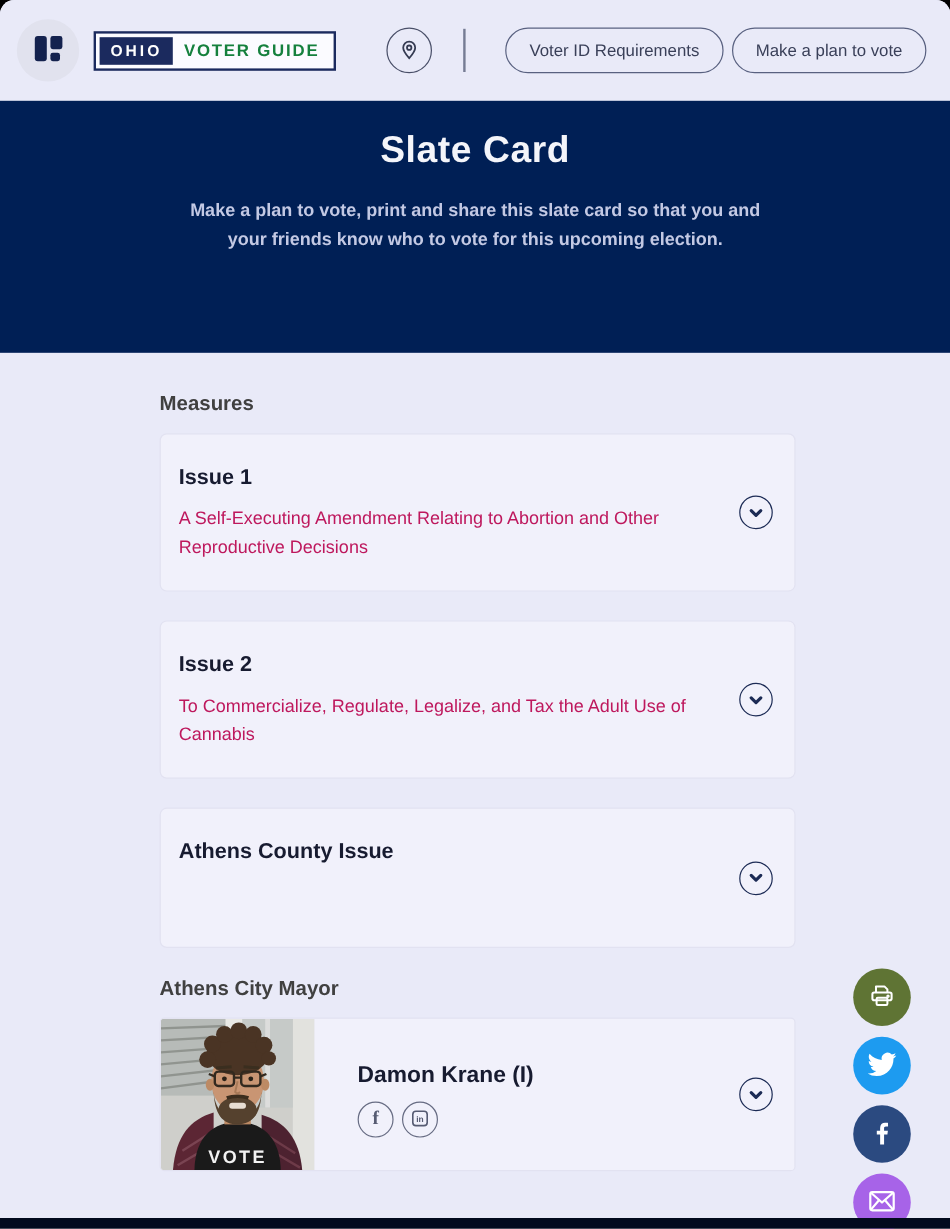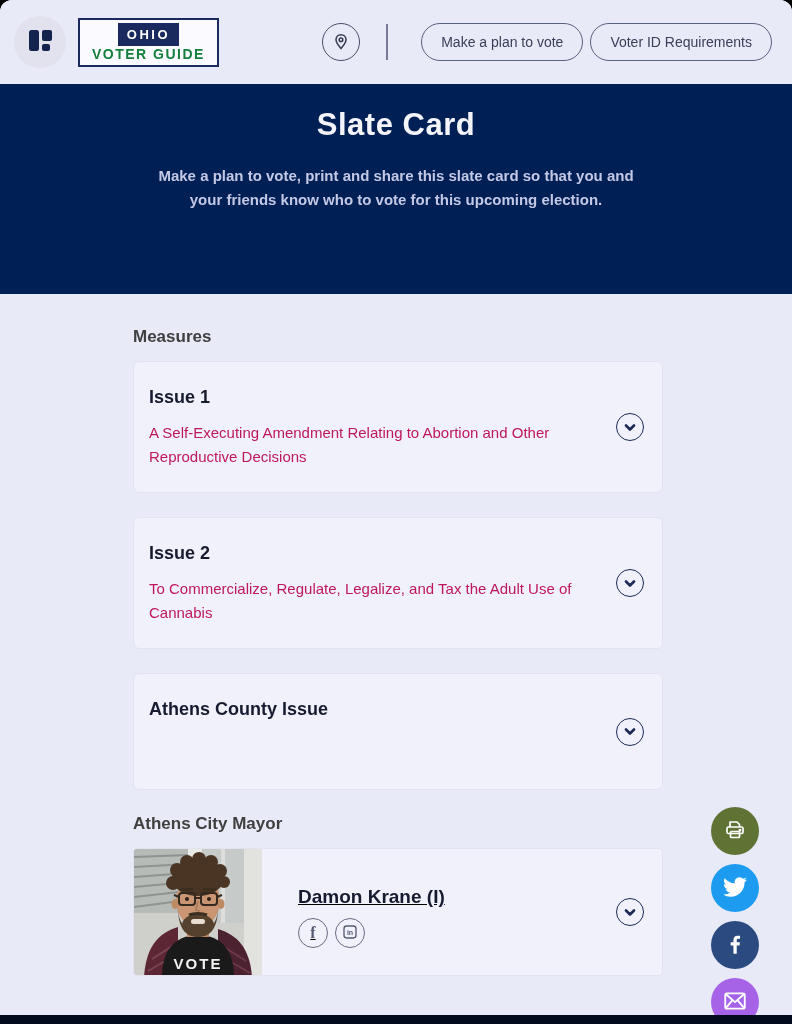--- a/index.html
+++ b/index.html
@@ -8,21 +8,21 @@
   .page {
     position:relative; width:792px; height:1024px; margin:0 auto;
     background:#e9eaf8; border-radius:12px 12px 0 0; overflow:hidden;
   }
 
   
   .header { height:84px; display:flex; align-items:center; padding:0 20px 0 14px; background:#e9eaf8; }
   .apps-btn { width:52px; height:52px; border-radius:50%; background:#e1e2ee; border:none;
     display:flex; align-items:center; justify-content:center; cursor:pointer; flex:none; }
   .logo { margin-left:12px; display:inline-flex; align-items:center; border:2px solid #1b2a5e;
-    background:#fbfbff; padding:3px; cursor:pointer;flex-direction:column; }
+    background:#fbfbff; padding:3px; cursor:pointer; }
   .logo-ohio { background:#1b2a5e; color:#fff; font-weight:bold; letter-spacing:2.5px;
     padding:4px 9px; font-size:13px; }
   .logo-voter { color:#15803d; font-weight:bold; letter-spacing:1.5px; margin:0 9px; font-size:14px; }
   .loc-btn { margin-left:auto; width:38px; height:38px; border-radius:50%;
     border:1.5px solid #494f68; background:transparent; display:flex; align-items:center;
     justify-content:center; color:#353b52; cursor:pointer; flex:none; }
   .header-divider { width:2px; height:36px; background:#767c94; margin:0 26px; flex:none; }
   .pill { border:1px solid #596180; border-radius:22px; padding:10px 19px; font-size:14px;
     color:#3a4059; background:transparent; margin-left:7px; white-space:nowrap; cursor:pointer;
     font-family:"Liberation Sans", sans-serif; }
@@ -43,21 +43,21 @@
   .m-desc { margin-top:12px; font-size:15px; line-height:24px; color:#be185d; }
   .chev-btn { position:absolute; right:18px; top:50%; transform:translateY(-50%);
     width:28px; height:28px; border-radius:50%; border:1.5px solid #1c2b55; background:transparent;
     display:flex; align-items:center; justify-content:center; color:#1c2b55; cursor:pointer; }
   .mayor-heading { margin-top:23px; }
 
   
   .cand-card { position:relative; width:530px; height:128px; background:#f1f1fb;
     border:1px solid #e2e2f1; border-radius:4px; display:flex; overflow:hidden; }
   .cand-photo { width:128px; height:128px; flex:none; }
-  .cand-body { padding:37px 0 0 36px;text-decoration:underline; }
+  .cand-body { padding:37px 0 0 36px; }
   .cand-name { font-size:19px; font-weight:bold; color:#171b30; }
   .cand-social { margin-top:10px; display:flex; }
   .s-icon { width:30px; height:30px; border-radius:50%; border:1.5px solid #676c83;
     color:#565b72; display:inline-flex; align-items:center; justify-content:center;
     margin-right:7px; background:transparent; cursor:pointer; }
   .s-icon .f-glyph { font-weight:bold; font-size:16px; font-family:"Liberation Serif", serif; }
 
   
   .share-col { position:absolute; top:807px; right:33px; display:flex; flex-direction:column; gap:9px; }
   .share-btn { width:48px; height:48px; border-radius:50%; border:none; display:flex;
@@ -94,22 +94,22 @@
       <span>
         <svg width="20" height="20" viewBox="0 0 24 24" fill="none" stroke="currentColor" stroke-width="1.8">
           <path d="M12 21c-4-4.5-6-7.6-6-10.4C6 7 8.7 4.4 12 4.4s6 2.6 6 6.2C18 13.4 16 16.5 12 21z"></path>
           <circle cx="12" cy="10.5" r="2.2"></circle>
         </svg>
       </span>
     </button>
 
     <div class="header-divider"></div>
 
+    <button class="pill">Voter ID Requirements</button>
     <button class="pill">Make a plan to vote</button>
-    <button class="pill">Voter ID Requirements</button>
   </div>
 
   <div class="hero">
     <div class="hero-title">Slate Card</div>
     <div class="hero-sub">Make a plan to vote, print and share this slate card so that you and your friends know who to vote for this upcoming election.</div>
   </div>
 
   <div class="content">
 
     <div class="section-heading">Measures</div>

